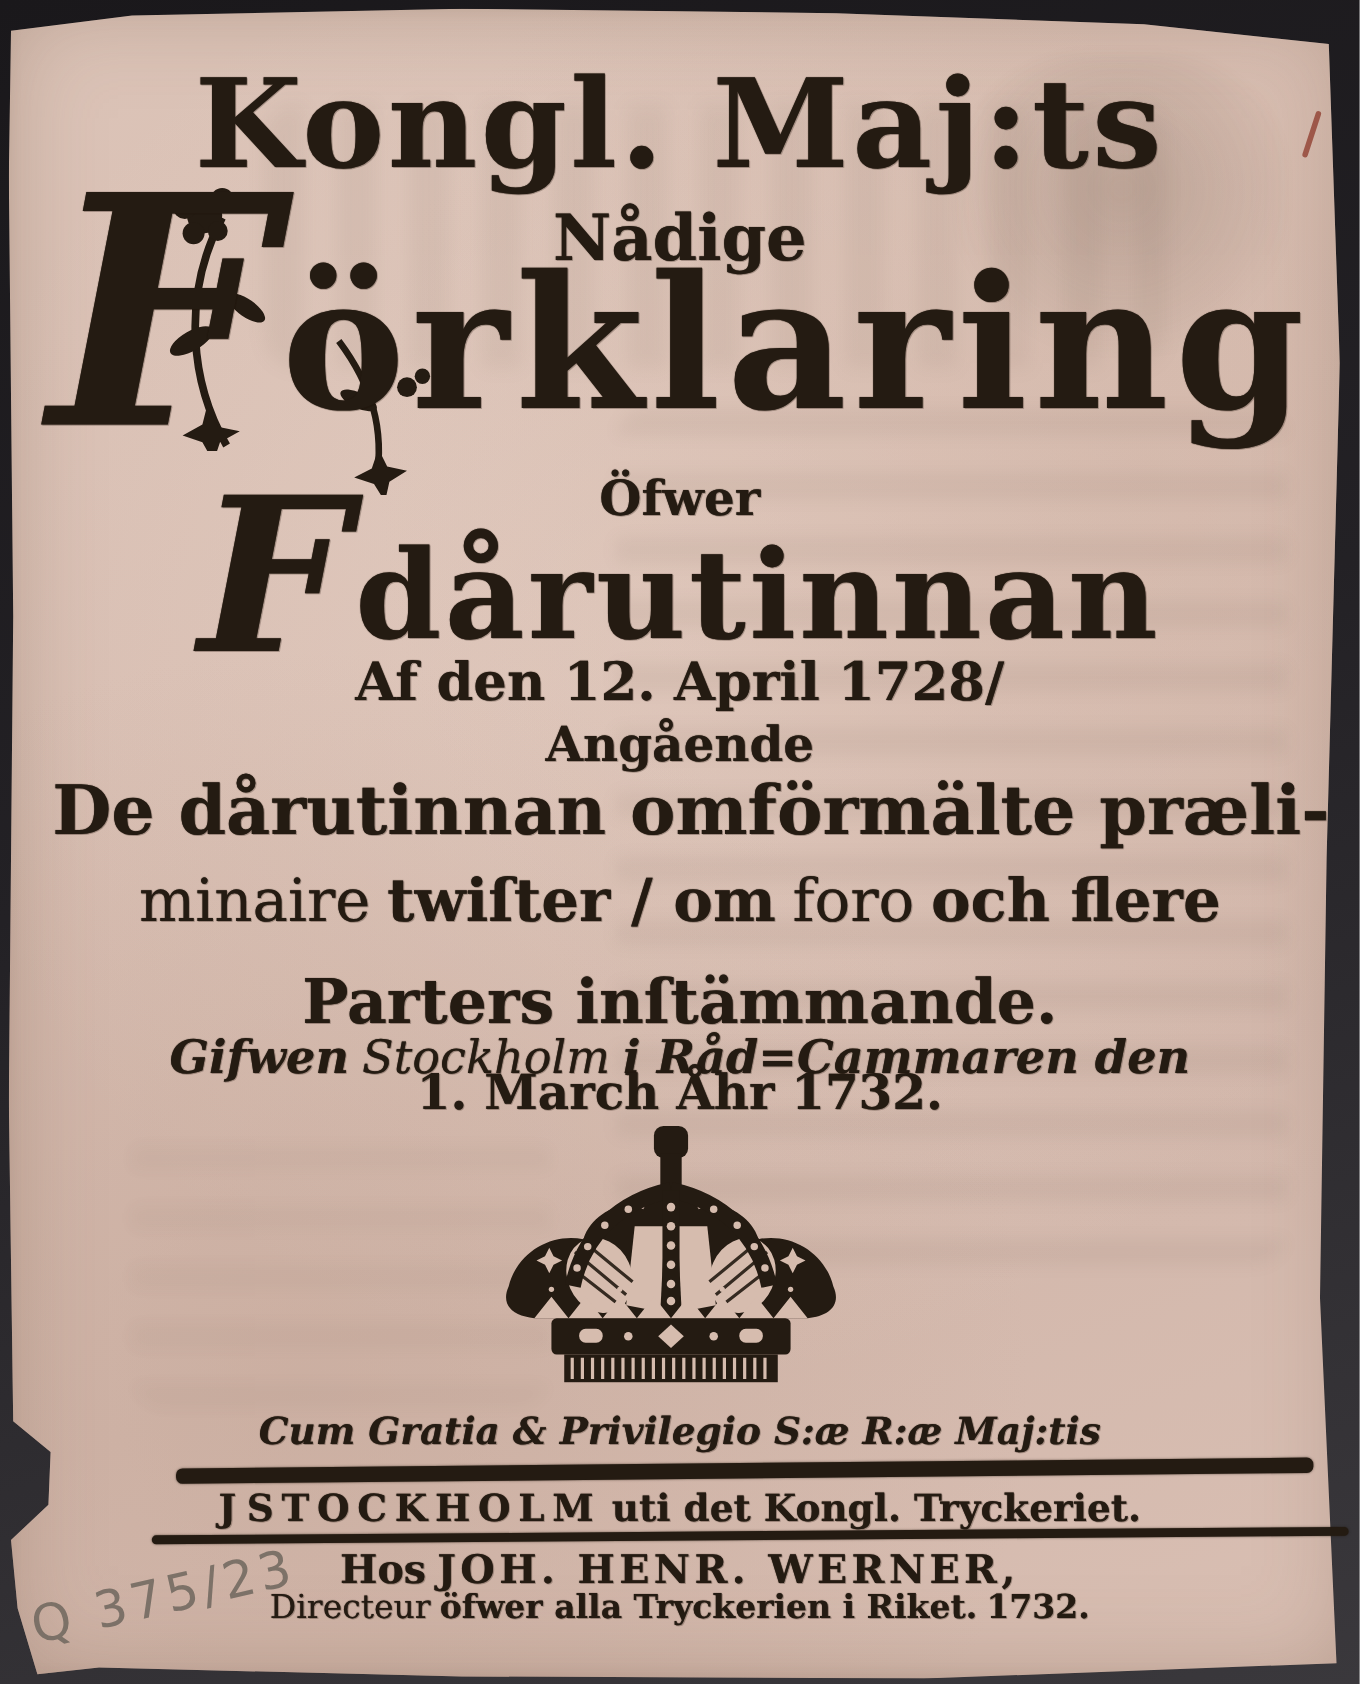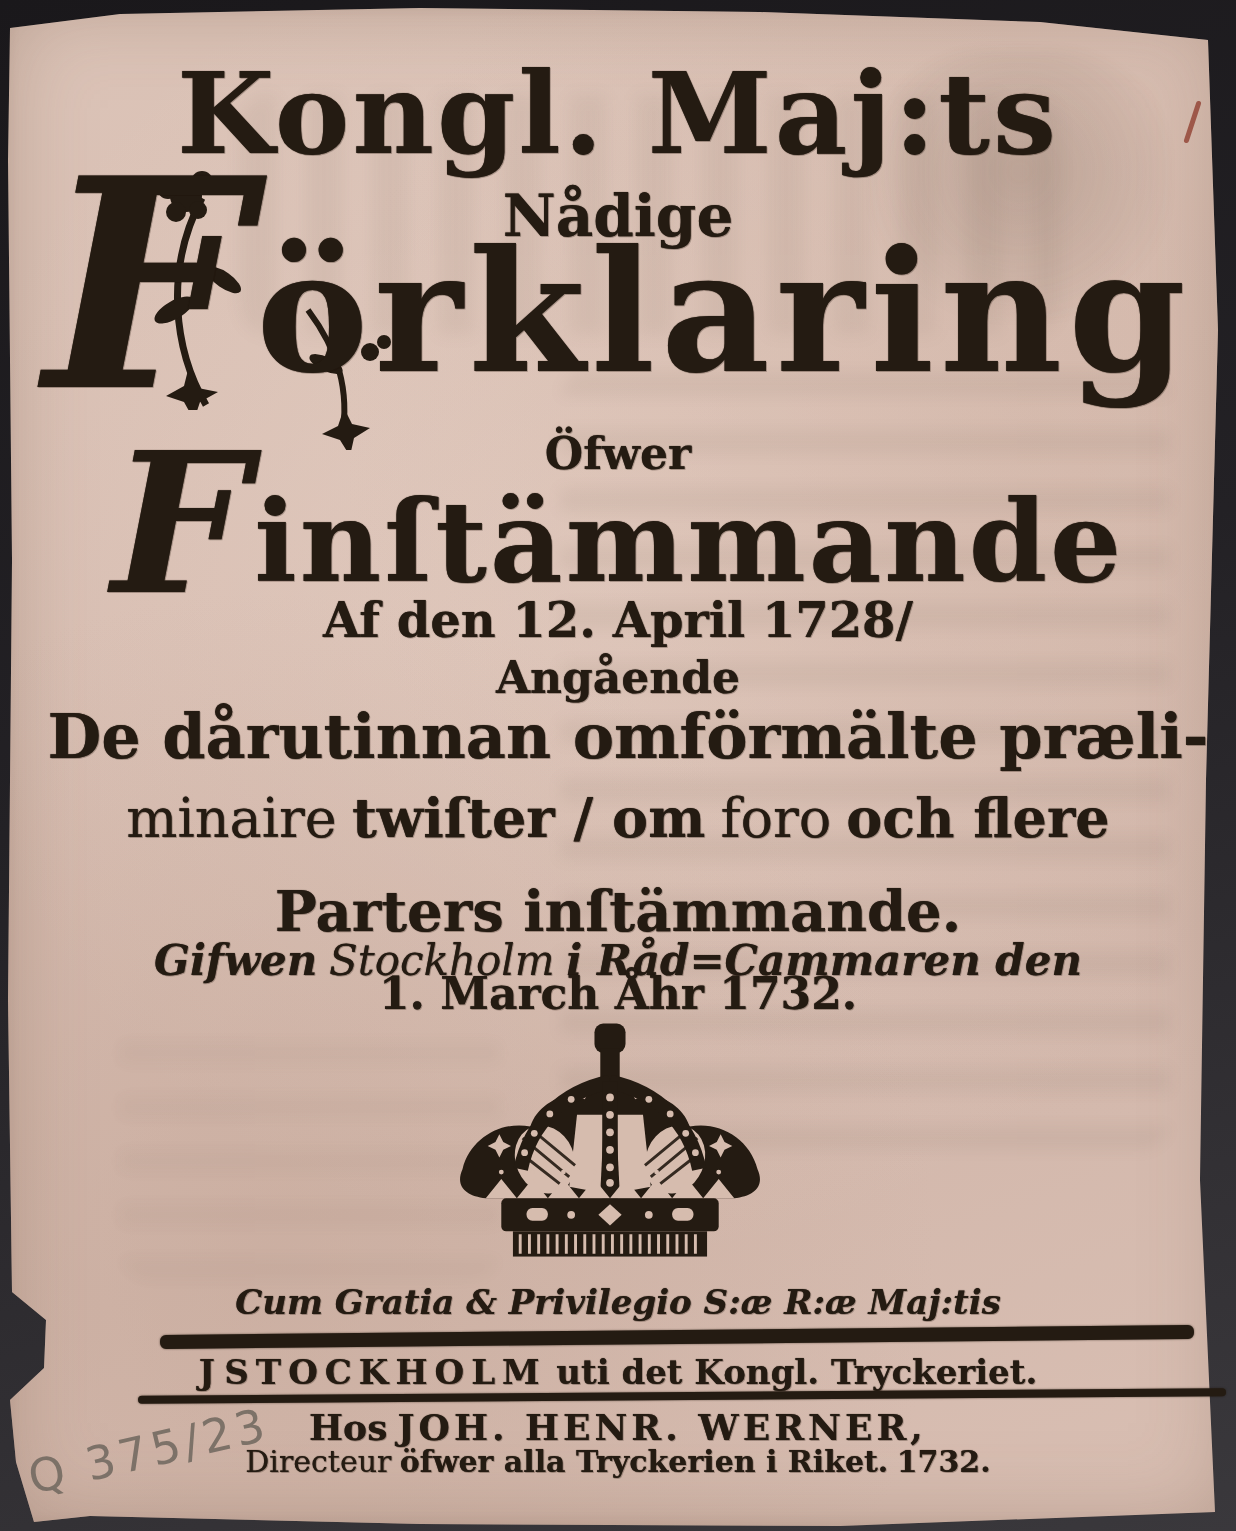--- a/index.html
+++ b/index.html
@@ -127,21 +127,21 @@
 
 <div class="line black l-forklaring">
   <span class="init-big">F</span>
     <span class="rest-big">örklaring</span>
 </div>
 
 <div class="line black l-ofwer">Öfwer</div>
 
 <div class="line black l-forordningen">
   <span class="init-mid">F</span>
-    <span class="rest-mid">inſtämmande</span>
+    <span class="rest-mid">dårutinnan</span>
 </div>
 
 <div class="line black l-date1728">Af den 12. April 1728/</div>
 <div class="line black l-angaende">Angående</div>
 
 <div class="line black l-subj1">De dårutinnan omförmälte præli-</div>
 <div class="line l-subj2">
   <span class="roman">minaire</span><span class="black gap">twiſter / om</span><span class="roman gap">foro</span><span class="black gap">och flere</span>
 </div>
 <div class="line black l-subj3">Parters inſtämmande.</div>

